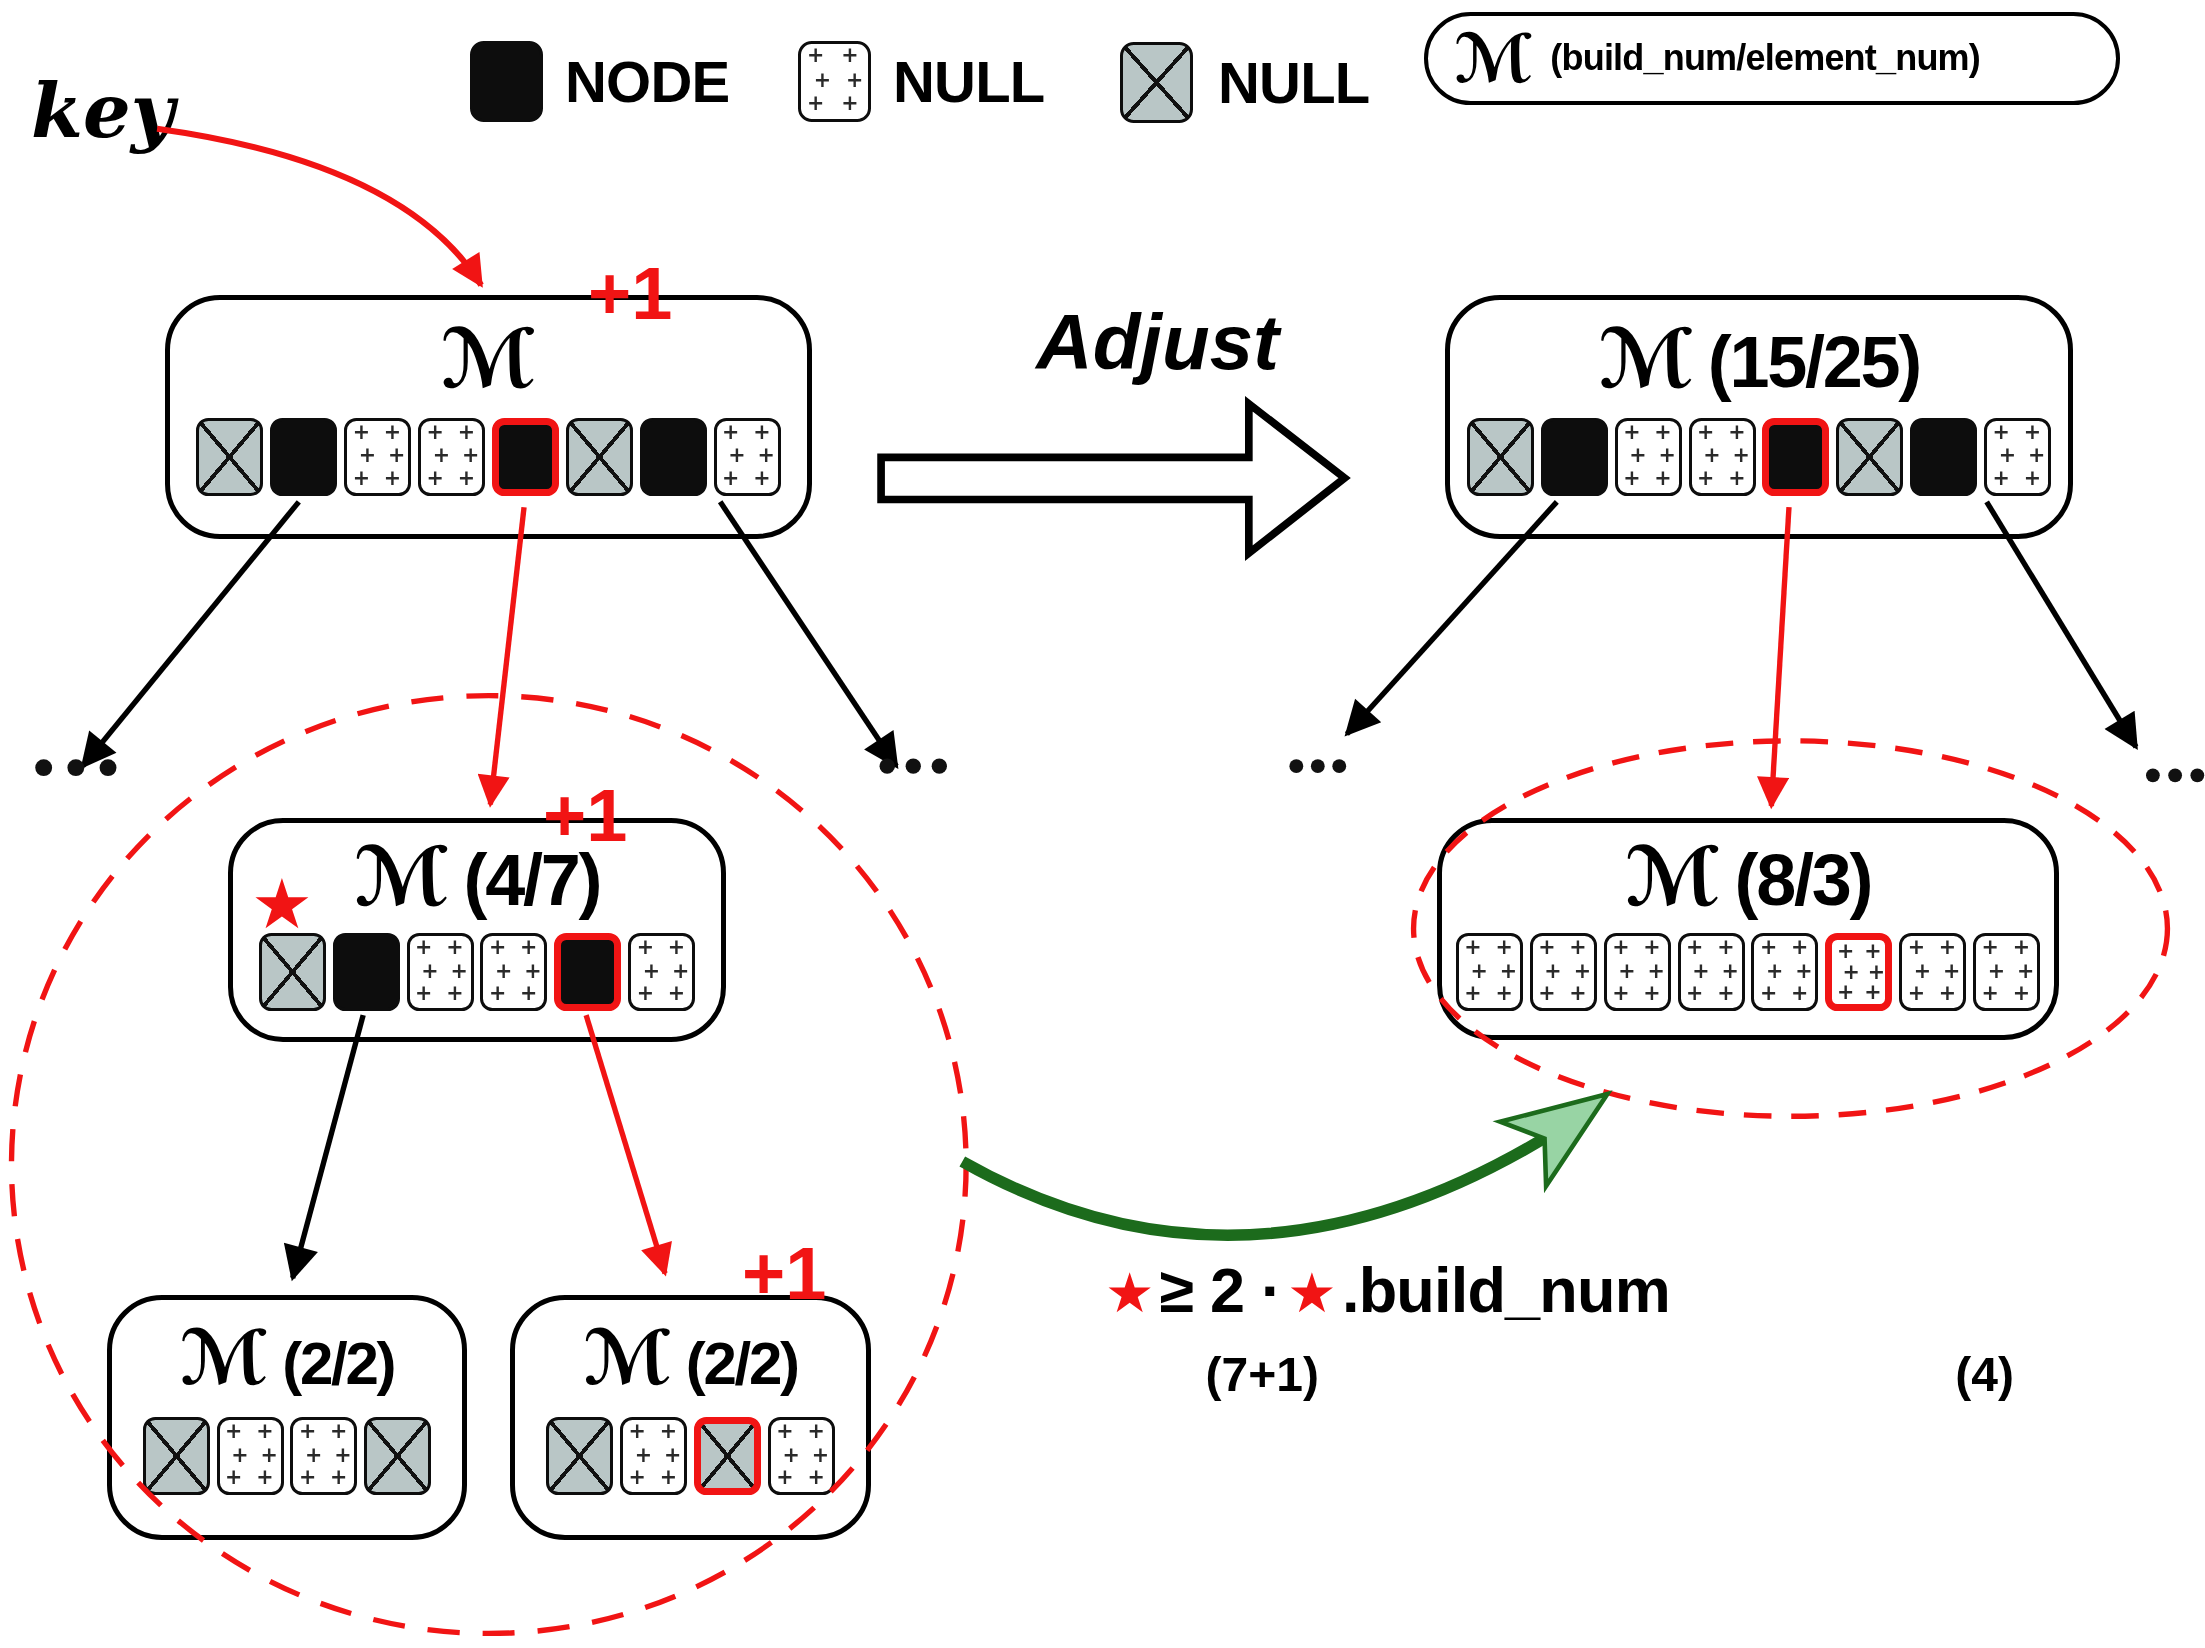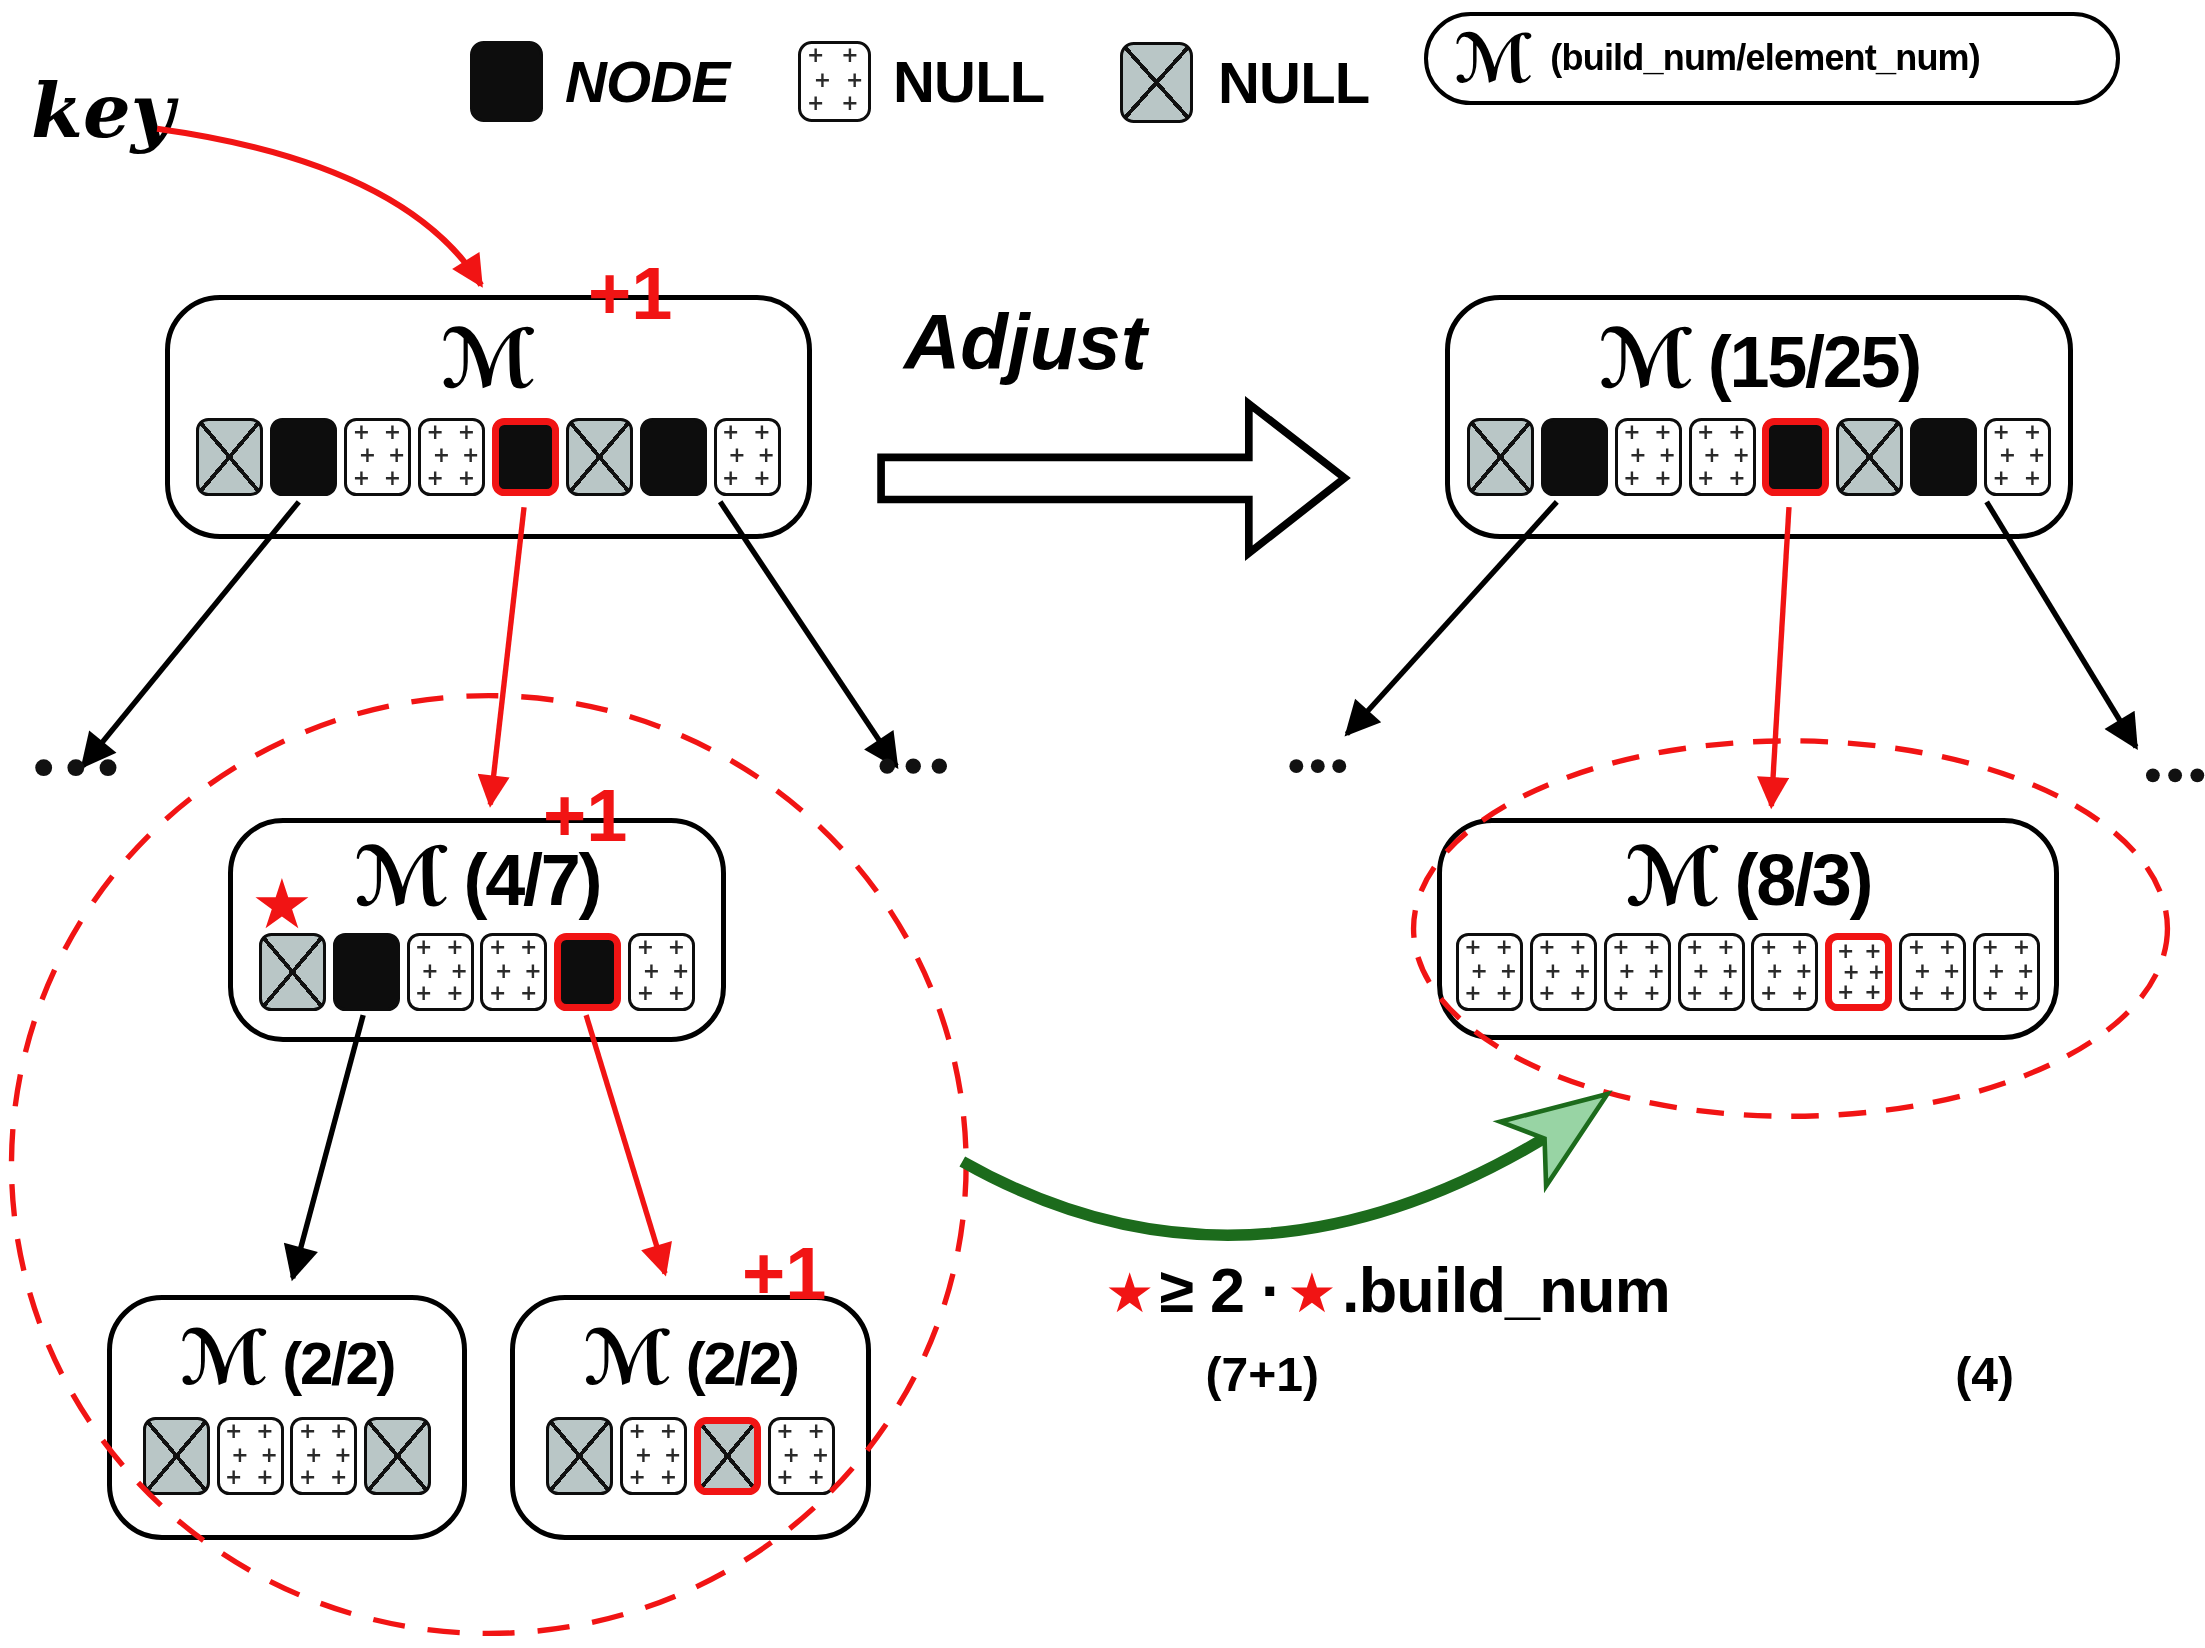--- a/index.html
+++ b/index.html
@@ -40,21 +40,21 @@
   .legend-icon{position:absolute;width:73px;height:81px;border-radius:13.8px;}
   .legend-label{position:absolute;font:700 58px "Liberation Sans",sans-serif;line-height:81px;letter-spacing:-0.8px;}
   .legend-pill{
     position:absolute;left:1424px;top:11.5px;width:696px;height:93px;box-sizing:border-box;
     border:4.6px solid #000;border-radius:47px;display:flex;align-items:center;gap:17px;padding:0 26px;background:#fff;
   }
   .legend-pill .mglyph{font-size:67px;}
   .pill-spec{font:700 36px "Liberation Sans",sans-serif;letter-spacing:-0.8px;}
   
   .key-label{position:absolute;left:31px;top:67px;font:700 italic 75px "DejaVu Serif",serif;z-index:2;}
-  .adjust-label{position:absolute;left:904px;top:297px;width:375px;text-align:left;
+  .adjust-label{position:absolute;left:904px;top:297px;width:375px;text-align:right;
     font:700 italic 78px "Liberation Sans",sans-serif;z-index:2;}
   .plus1{position:absolute;color:#f11414;font:700 74px "Liberation Sans",sans-serif;line-height:1;z-index:12;}
   .plus1.a{left:588px;top:257px;}
   .plus1.b{left:543px;top:779px;}
   .plus1.c{left:742px;top:1237px;}
   .star{color:#f11414;}
   .node-star{position:absolute;left:251px;top:864px;font:69px "DejaVu Sans",sans-serif;z-index:3;}
   
   .formula{position:absolute;left:1105px;top:1254px;display:flex;align-items:baseline;gap:6.1px;
     font:700 63px "Liberation Sans",sans-serif;letter-spacing:-0.8px;z-index:2;white-space:nowrap;}
@@ -62,21 +62,21 @@
   .fnote{position:absolute;font:700 48px "Liberation Sans",sans-serif;text-align:right;z-index:2;}
   .fnote.l{left:1143px;top:1347px;width:176px;}
   .fnote.r{left:1845px;top:1347px;width:169px;}
   
   #overlay{position:absolute;left:0;top:0;z-index:10;pointer-events:none;}
 </style>
 </head>
 <body>
 
 <div class="legend-icon cell node" style="left:470px;top:41px;"></div>
-<div class="legend-label" style="left:565px;top:41px;font-style:italic;">NODE</div>
+<div class="legend-label" style="left:565px;top:41px;">NODE</div>
 
 <div class="legend-icon cell data-cell" id="legend-data-icon" style="left:798px;top:41px;">
     <span class="p p0">+</span>
     <span class="p p1">+</span>
     <span class="p p2">+</span>
     <span class="p p3">+</span>
     <span class="p p4">+</span>
     <span class="p p5">+</span>
   </div>
 <div class="legend-label" style="left:893px;top:41px;">NULL</div>

